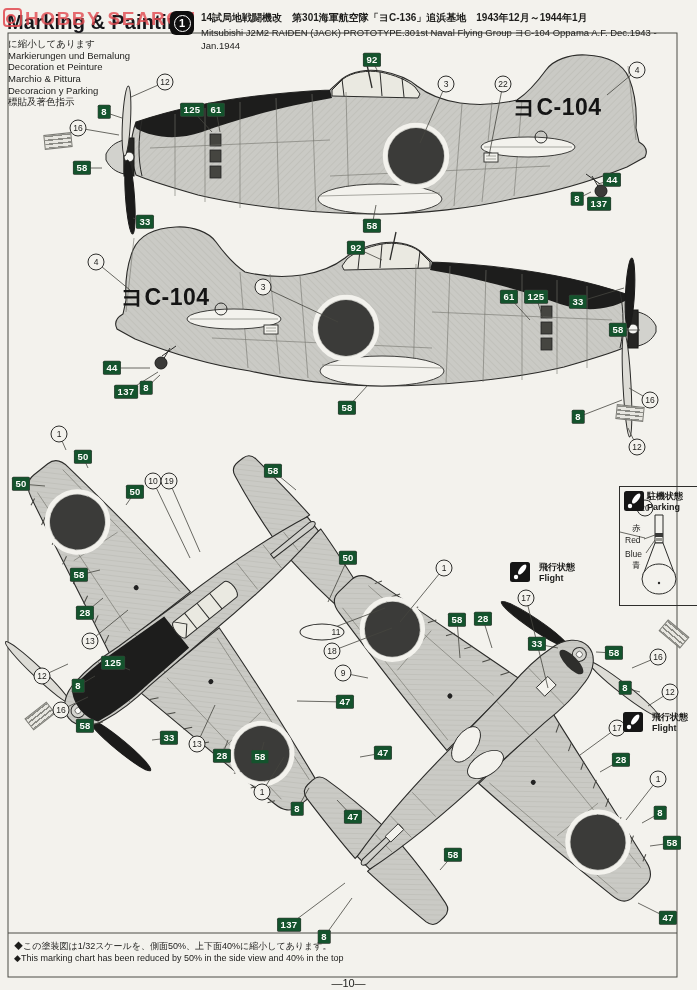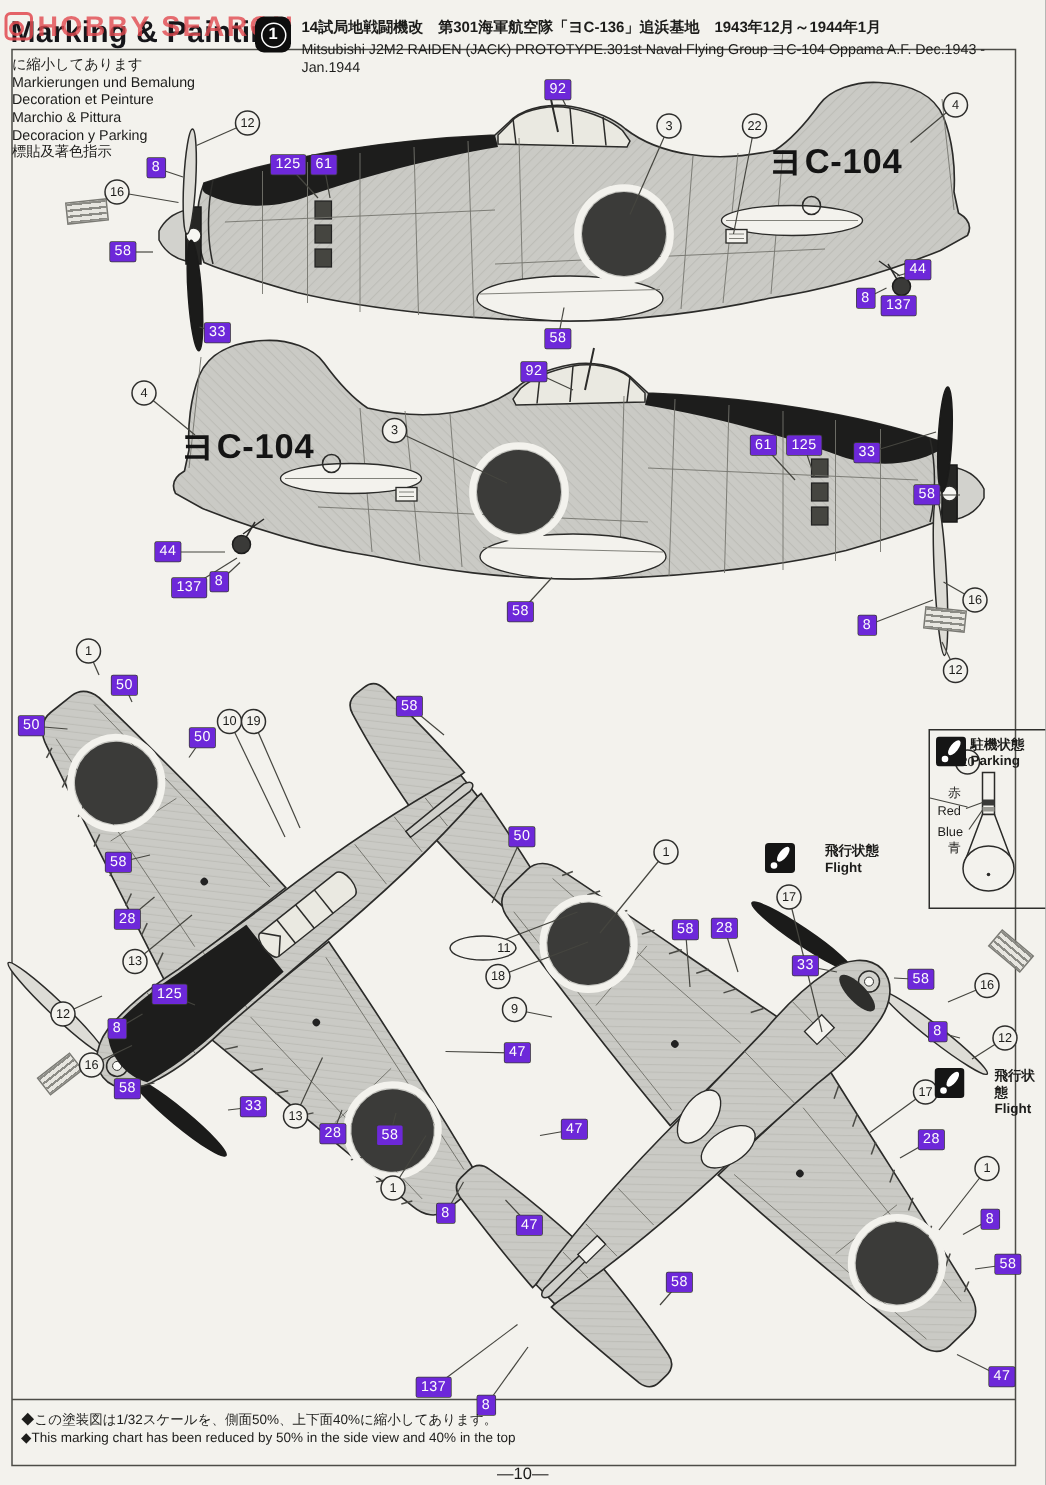--- a/index.html
+++ b/index.html
@@ -5,27 +5,27 @@
   html,body{margin:0;padding:0;background:#888;}
   #page{position:relative;width:697px;height:990px;background:#f3f2ed;overflow:hidden;
         font-family:"Liberation Sans",sans-serif;color:#1d1d1b;}
   svg{display:block}
   #art,#leaders{position:absolute;left:0;top:0;pointer-events:none;}
   #art{z-index:1}
   #leaders{z-index:2}
   #leaders line{stroke:#45453f;stroke-width:.8;}
   #callout-layer{position:absolute;inset:0;z-index:3;}
   .co{position:absolute;transform:translate(-50%,-50%);z-index:5;}
-  .co-box{background:#6d28d9;color:#fdfdfb;font-weight:normal;font-size:9.5px;line-height:1.2;
+  .co-box{background:#14532d;color:#fdfdfb;font-weight:bold;font-size:9.5px;line-height:1.2;
           padding:1px 3px;border-radius:1px;letter-spacing:.3px;box-shadow:0 0 0 .5px #3c3c38;}
   .co-circle{width:15px;height:15px;border:1px solid #2e2e2c;border-radius:50%;background:#f3f2ed;
           color:#1d1d1b;font-size:8.5px;line-height:14px;text-align:center;}
   .decal-mark{position:absolute;width:26px;height:13px;border:1px solid #7a7a74;z-index:4;
           background:repeating-linear-gradient(180deg,#8b8b85 0 1.5px,#e7e6e0 1.5px 4px);}
-  .flight-legend{position:absolute;display:flex;gap:20px;align-items:flex-start;z-index:5;}
+  .flight-legend{position:absolute;display:flex;gap:9px;align-items:flex-start;z-index:5;}
   .status-icon{width:20px;height:20px;flex:0 0 auto;}
   .legend-text{font-weight:bold;font-size:9px;line-height:1.2;}
   #parking-box{position:absolute;left:576px;top:486px;width:78px;height:118px;
           border:1.3px solid #2e2e2c;z-index:4;margin-left:43px;}
   #parking-box .hdr{display:flex;gap:3px;padding:4px 0 0 4px;}
   #parking-art{position:absolute;left:2px;top:26px;}
   #parking-art text{font-family:"Liberation Sans",sans-serif;font-size:8.5px;fill:#1d1d1b;}
   #header{position:absolute;inset:0;z-index:6;pointer-events:none;}
   #wm-logo{position:absolute;left:3px;top:8px;width:15px;height:15px;border:2.5px solid #e24a50;
           border-radius:4px;opacity:.85;}

